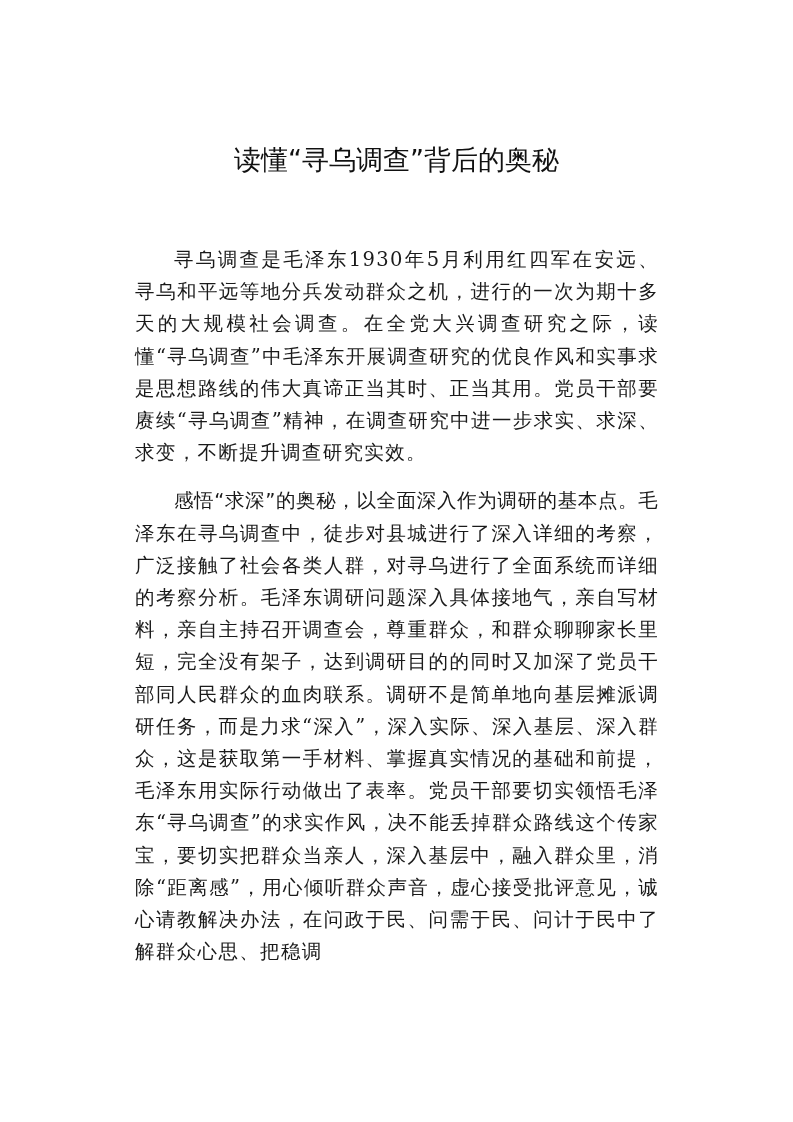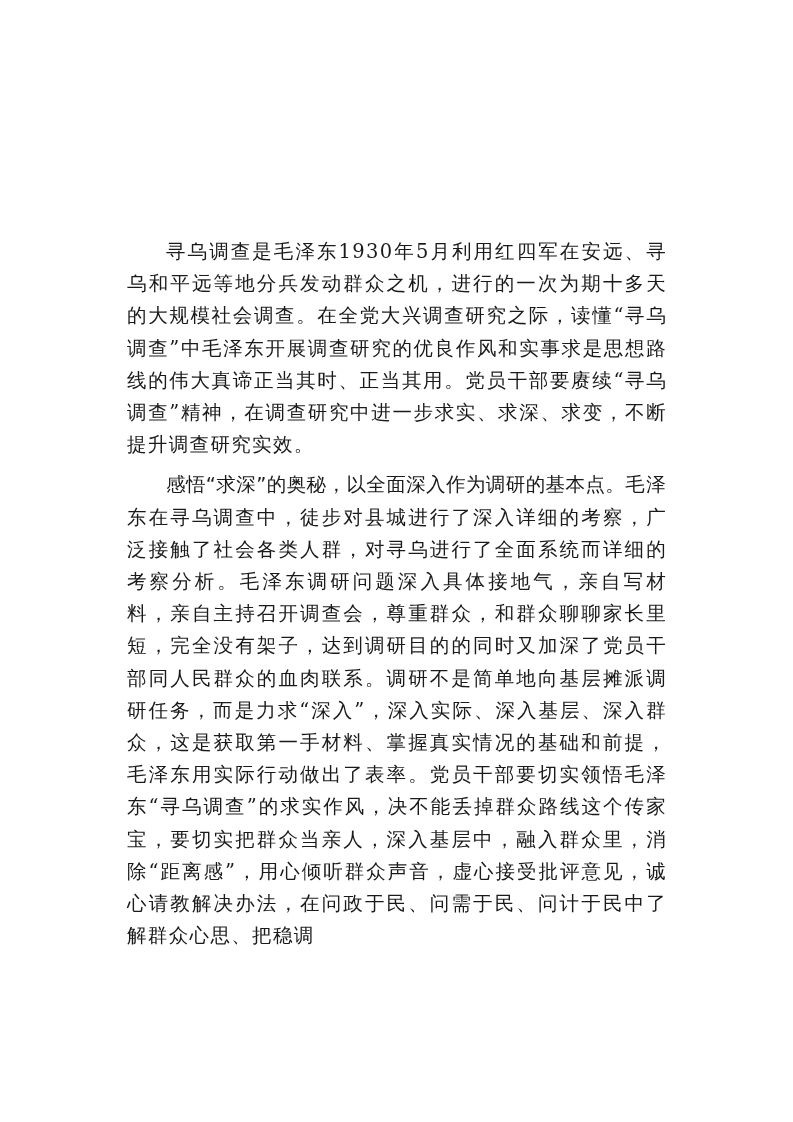--- a/index.html
+++ b/index.html
@@ -40,33 +40,34 @@
       width: 556px;
       top: 228px;
       font-size: 19.5px;
       line-height: 32.2px;
       letter-spacing: 1.35px;
       text-align: justify;
       text-justify: inter-character;
       color: #1a1a1a;
     }
     .para {
-      margin: 8px;
+      margin: 16px;
       text-indent: 2em;
     }
     .para-lead {
       font-family: "DejaVu Sans", "Liberation Sans", sans-serif;
       font-weight: normal;
       letter-spacing: 0.4px;
     }
   </style>
 </head>
 <body>
 
 <div class="page">
+  <div class="title">读懂“寻乌调查”背后的奥秘</div>
 
   <div class="body-text">
     <p class="para">
       <span class="para-lead"></span><span>寻乌调查是毛泽东1930年5月利用红四军在安远、寻乌和平远等地分兵发动群众之机，进行的一次为期十多天的大规模社会调查。在全党大兴调查研究之际，读懂“寻乌调查”中毛泽东开展调查研究的优良作风和实事求是思想路线的伟大真谛正当其时、正当其用。党员干部要赓续“寻乌调查”精神，在调查研究中进一步求实、求深、求变，不断提升调查研究实效。</span>
     </p>
     <p class="para">
       <span class="para-lead">感悟“求深”的奥秘，以全面深入作为调研的基本点。</span><span>毛泽东在寻乌调查中，徒步对县城进行了深入详细的考察，广泛接触了社会各类人群，对寻乌进行了全面系统而详细的考察分析。毛泽东调研问题深入具体接地气，亲自写材料，亲自主持召开调查会，尊重群众，和群众聊聊家长里短，完全没有架子，达到调研目的的同时又加深了党员干部同人民群众的血肉联系。调研不是简单地向基层摊派调研任务，而是力求“深入”，深入实际、深入基层、深入群众，这是获取第一手材料、掌握真实情况的基础和前提，毛泽东用实际行动做出了表率。党员干部要切实领悟毛泽东“寻乌调查”的求实作风，决不能丢掉群众路线这个传家宝，要切实把群众当亲人，深入基层中，融入群众里，消除“距离感”，用心倾听群众声音，虚心接受批评意见，诚心请教解决办法，在问政于民、问需于民、问计于民中了解群众心思、把稳调</span>
     </p>
   </div>
 </div>

